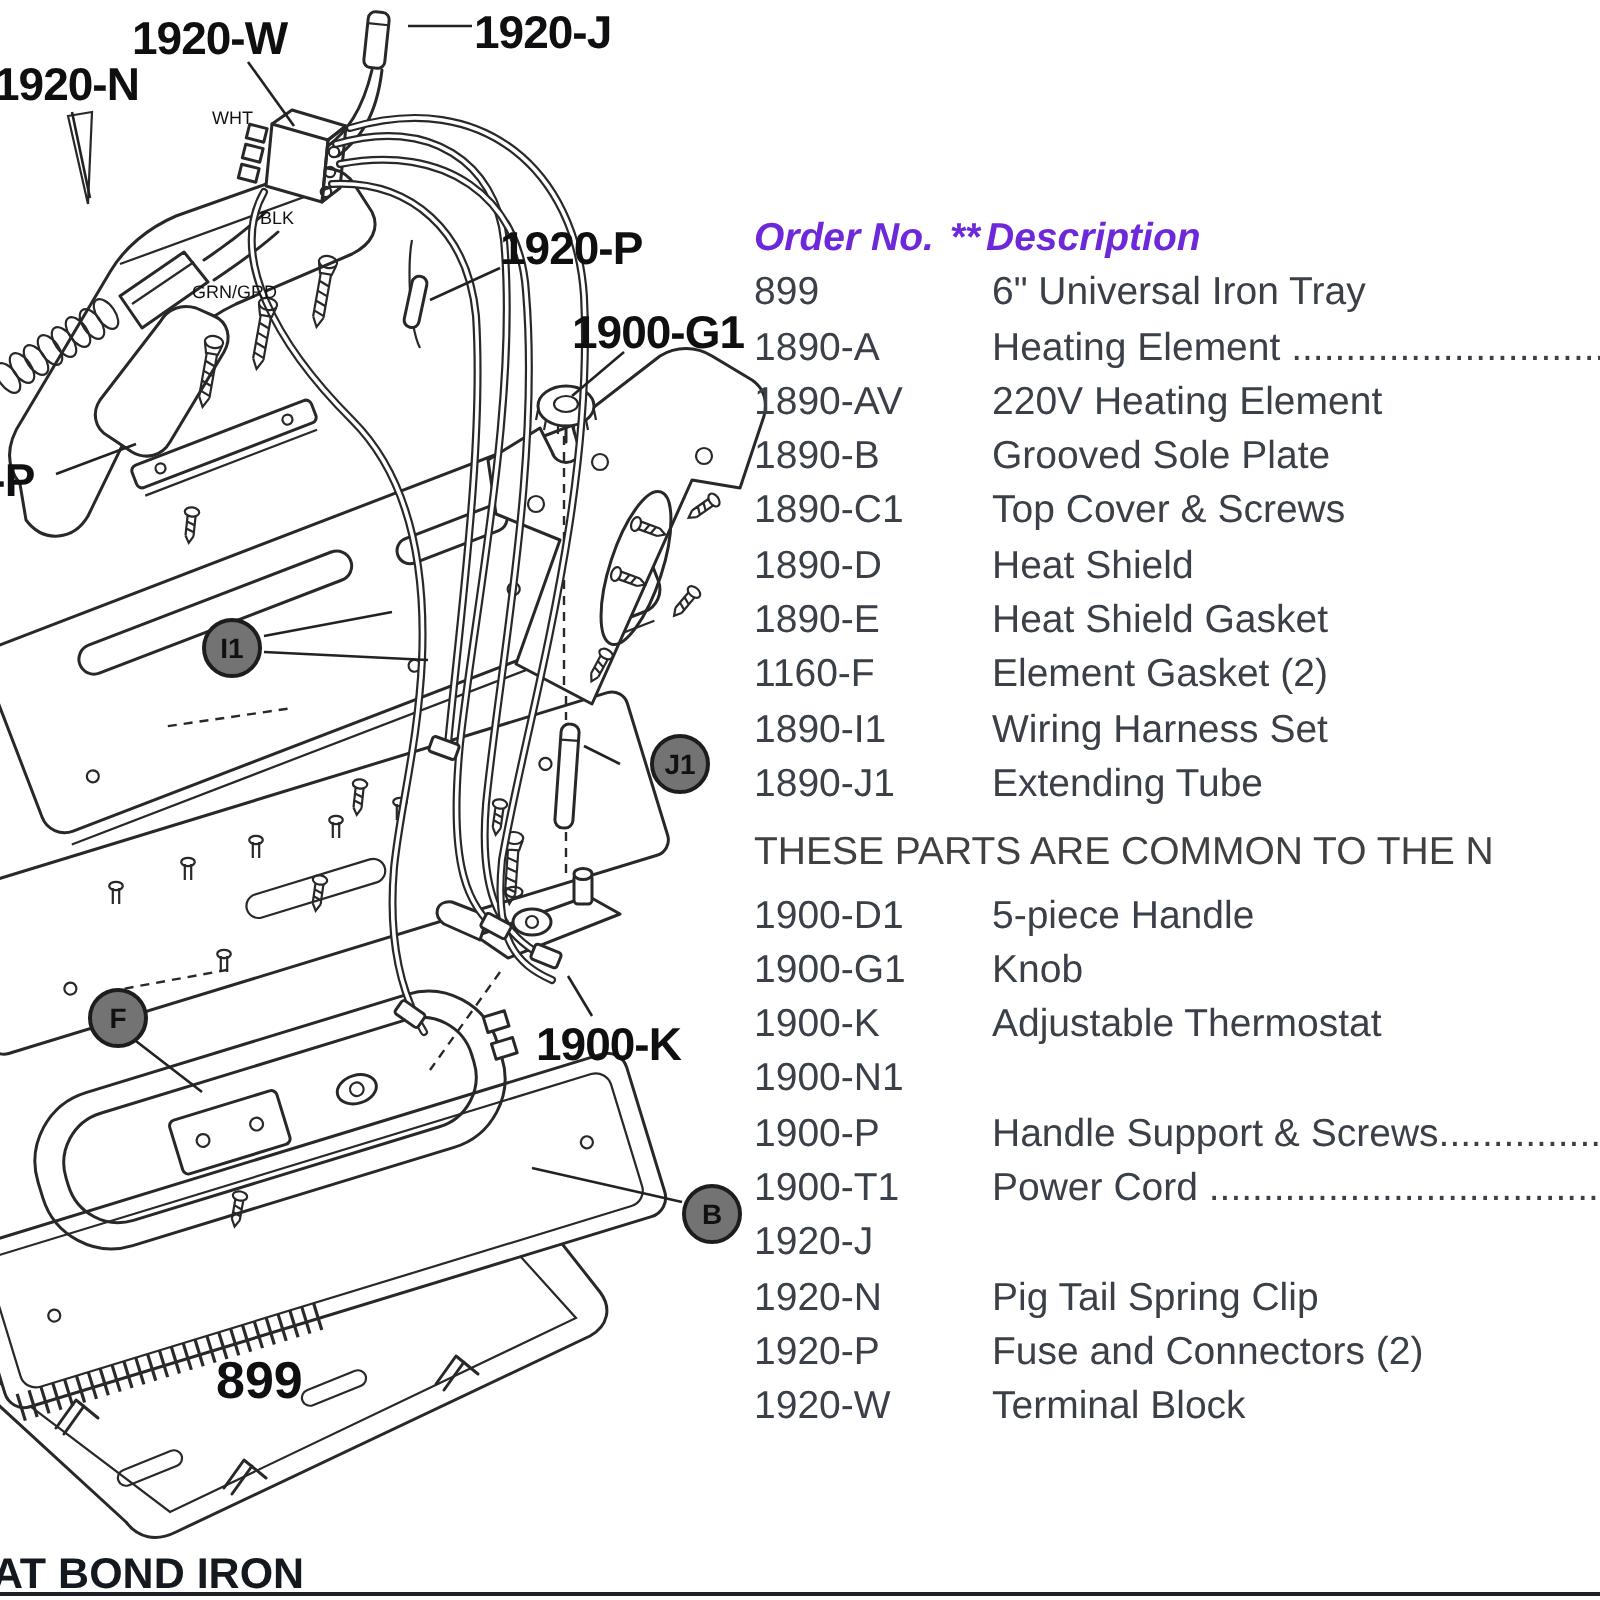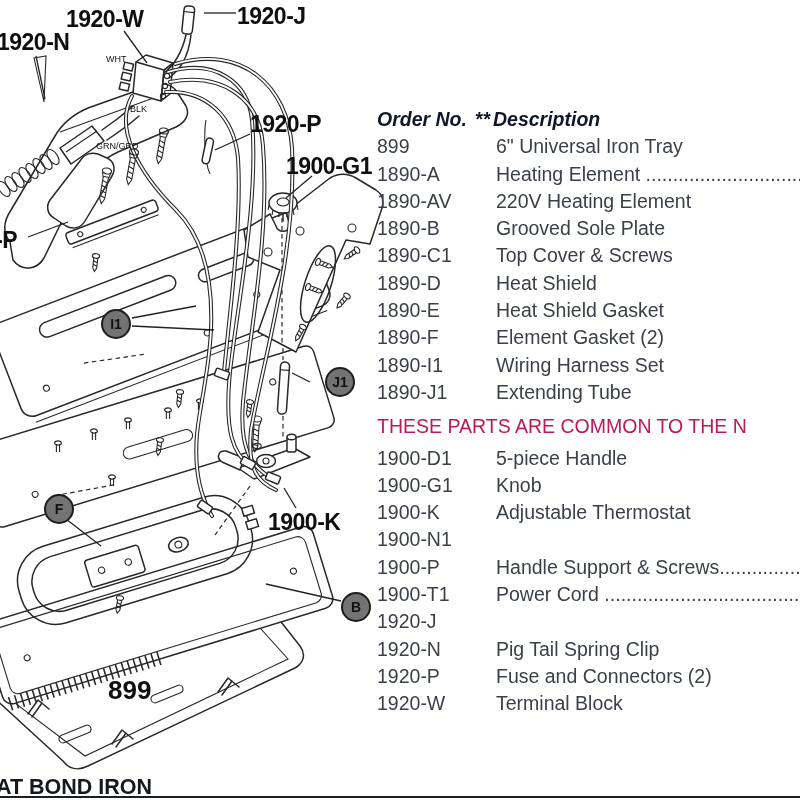--- a/index.html
+++ b/index.html
@@ -22,23 +22,23 @@
            align-items:center;justify-content:center;box-sizing:border-box;}
   .tray-num{position:absolute;font-weight:bold;font-size:26px;color:#0f0f12;}
   .caption{position:absolute;left:-4px;top:775px;font-weight:bold;font-size:21.5px;color:#14181f;letter-spacing:0px;}
   .rule{position:absolute;left:0;top:796px;width:800px;height:2px;background:#1c2026;}
   
   .parts-table{position:absolute;left:377px;top:108px;width:423px;height:640px;overflow:hidden;
                font-size:19.5px;color:#3a3f48;white-space:nowrap;}
   .prow{display:flex;height:27.3px;align-items:flex-start;}
   .col1{width:119px;flex:none;box-sizing:border-box;padding-right:6px;display:flex;justify-content:space-between;}
   .col2{flex:1;min-width:0;}
-  .thead{font-weight:bold;font-style:italic;color:#0f172a;}
+  .thead{font-weight:bold;font-style:italic;color:#6d28d9;}
   .thead .col2{margin-left:-3px;}
-  .note{height:27.3px;margin-top:7px;margin-bottom:4px;color:#be185d;}
+  .note{height:27.3px;margin-top:7px;margin-bottom:4px;color:#404040;}
 </style>
 </head>
 <body>
 
 <div class="page">
 
   <svg width="410" height="800" viewBox="0 0 410 800">
     <defs>
       <g id="screw">
         <ellipse cx="0" cy="0" rx="4.6" ry="3" class="thin" fill="#fff"></ellipse>
@@ -311,21 +311,21 @@
         <span class="col2">Heat Shield</span>
       </div>
     <div class="prow">
         <span class="col1">
           <span>1890-E</span>
         </span>
         <span class="col2">Heat Shield Gasket</span>
       </div>
     <div class="prow">
         <span class="col1">
-          <span>1890-F</span>
+          <span>1160-F</span>
         </span>
         <span class="col2">Element Gasket (2)</span>
       </div>
     <div class="prow">
         <span class="col1">
           <span>1890-I1</span>
         </span>
         <span class="col2">Wiring Harness Set</span>
       </div>
     <div class="prow">

